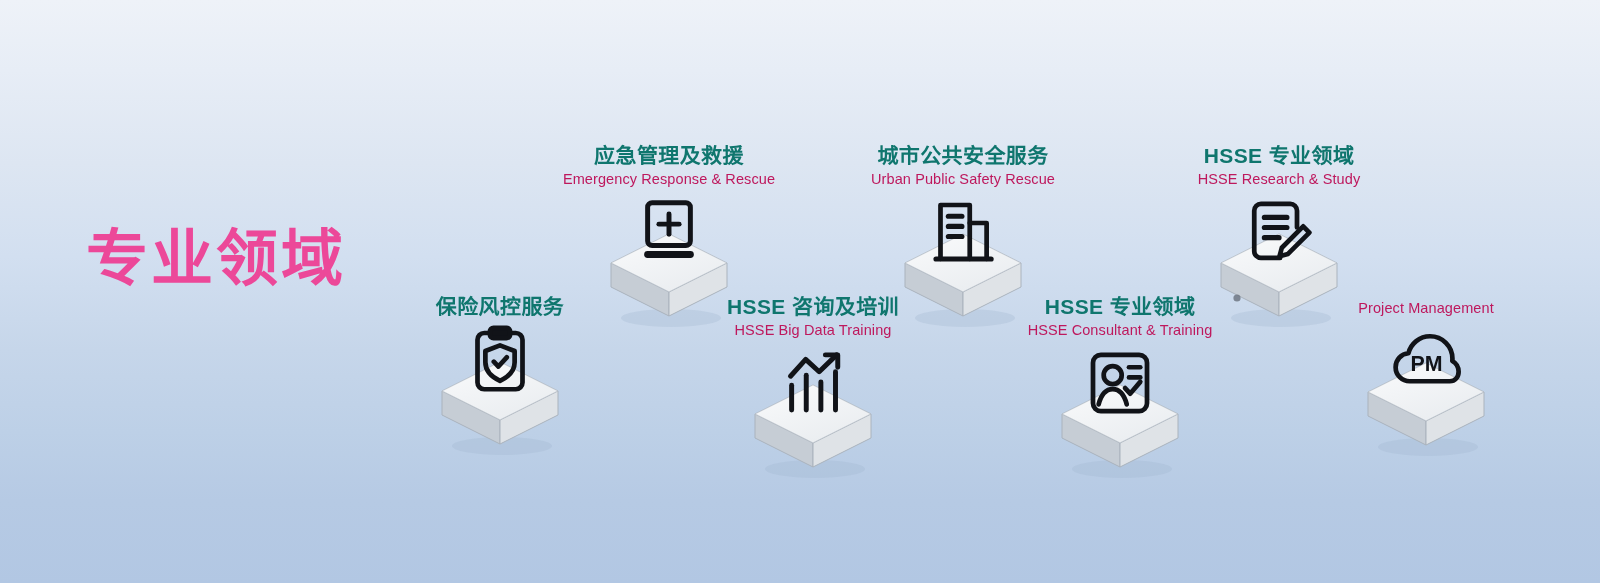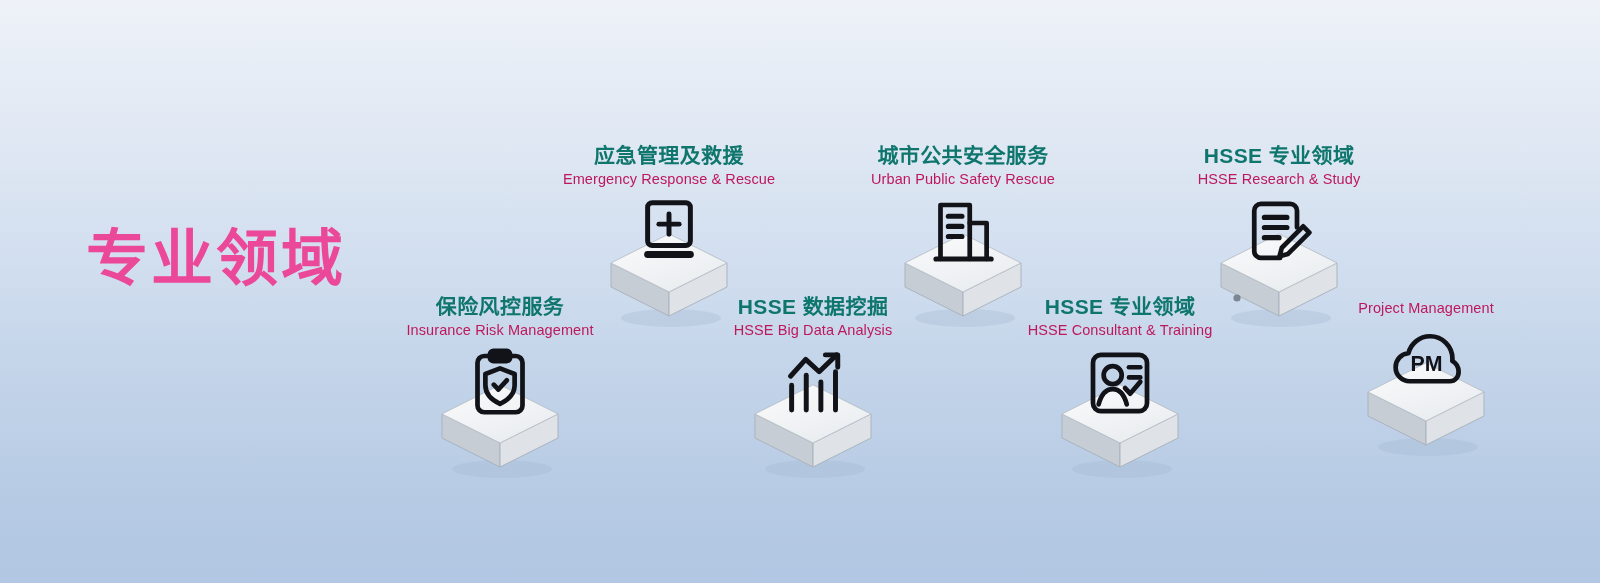--- a/index.html
+++ b/index.html
@@ -113,21 +113,20 @@
 <body>
 
 <div class="stage">
 
   <div class="page-title">专业领域</div>
 
   <div id="domain-layer">
       <div class="domain-item" style="left: 500px; top: 296px;">
         <div class="domain-label">
           <div class="label-cn">保险风控服务</div>
-          <div class="label-en">Insurance Risk Management</div>
         </div>
         <div class="icon-stack">
           <div class="pedestal">
   <svg viewBox="0 0 124 104" xmlns="http://www.w3.org/2000/svg">
     <ellipse cx="64" cy="96" rx="50" ry="9" fill="#9fb2cc" opacity="0.28"></ellipse>
 
     <polygon points="62,12 120,41 62,70 4,41" fill="#f4f6f8" stroke="#aab3bd" stroke-width="1"></polygon>
 
     <polygon points="4,41 62,70 62,94 4,65" fill="#c6cdd5" stroke="#aab3bd" stroke-width="1"></polygon>
 
@@ -184,22 +183,22 @@
     <rect x="13" y="6" width="38" height="38" rx="4"></rect>
     <path d="M32 16 V34"></path>
     <path d="M23 25 H41"></path>
     <path d="M13 52 H51" stroke-width="6.2"></path>
   </svg>
           </div>
         </div>
       </div>
       <div class="domain-item" style="left: 813px; top: 296px;">
         <div class="domain-label">
-          <div class="label-cn">HSSE 数据挖掘</div>
-          <div class="label-en">HSSE Big Data Analysis</div>
+          <div class="label-cn">HSSE 咨询及培训</div>
+          <div class="label-en">HSSE Big Data Training</div>
         </div>
         <div class="icon-stack">
           <div class="pedestal">
   <svg viewBox="0 0 124 104" xmlns="http://www.w3.org/2000/svg">
     <ellipse cx="64" cy="96" rx="50" ry="9" fill="#9fb2cc" opacity="0.28"></ellipse>
 
     <polygon points="62,12 120,41 62,70 4,41" fill="#f4f6f8" stroke="#aab3bd" stroke-width="1"></polygon>
 
     <polygon points="4,41 62,70 62,94 4,65" fill="#c6cdd5" stroke="#aab3bd" stroke-width="1"></polygon>
 

